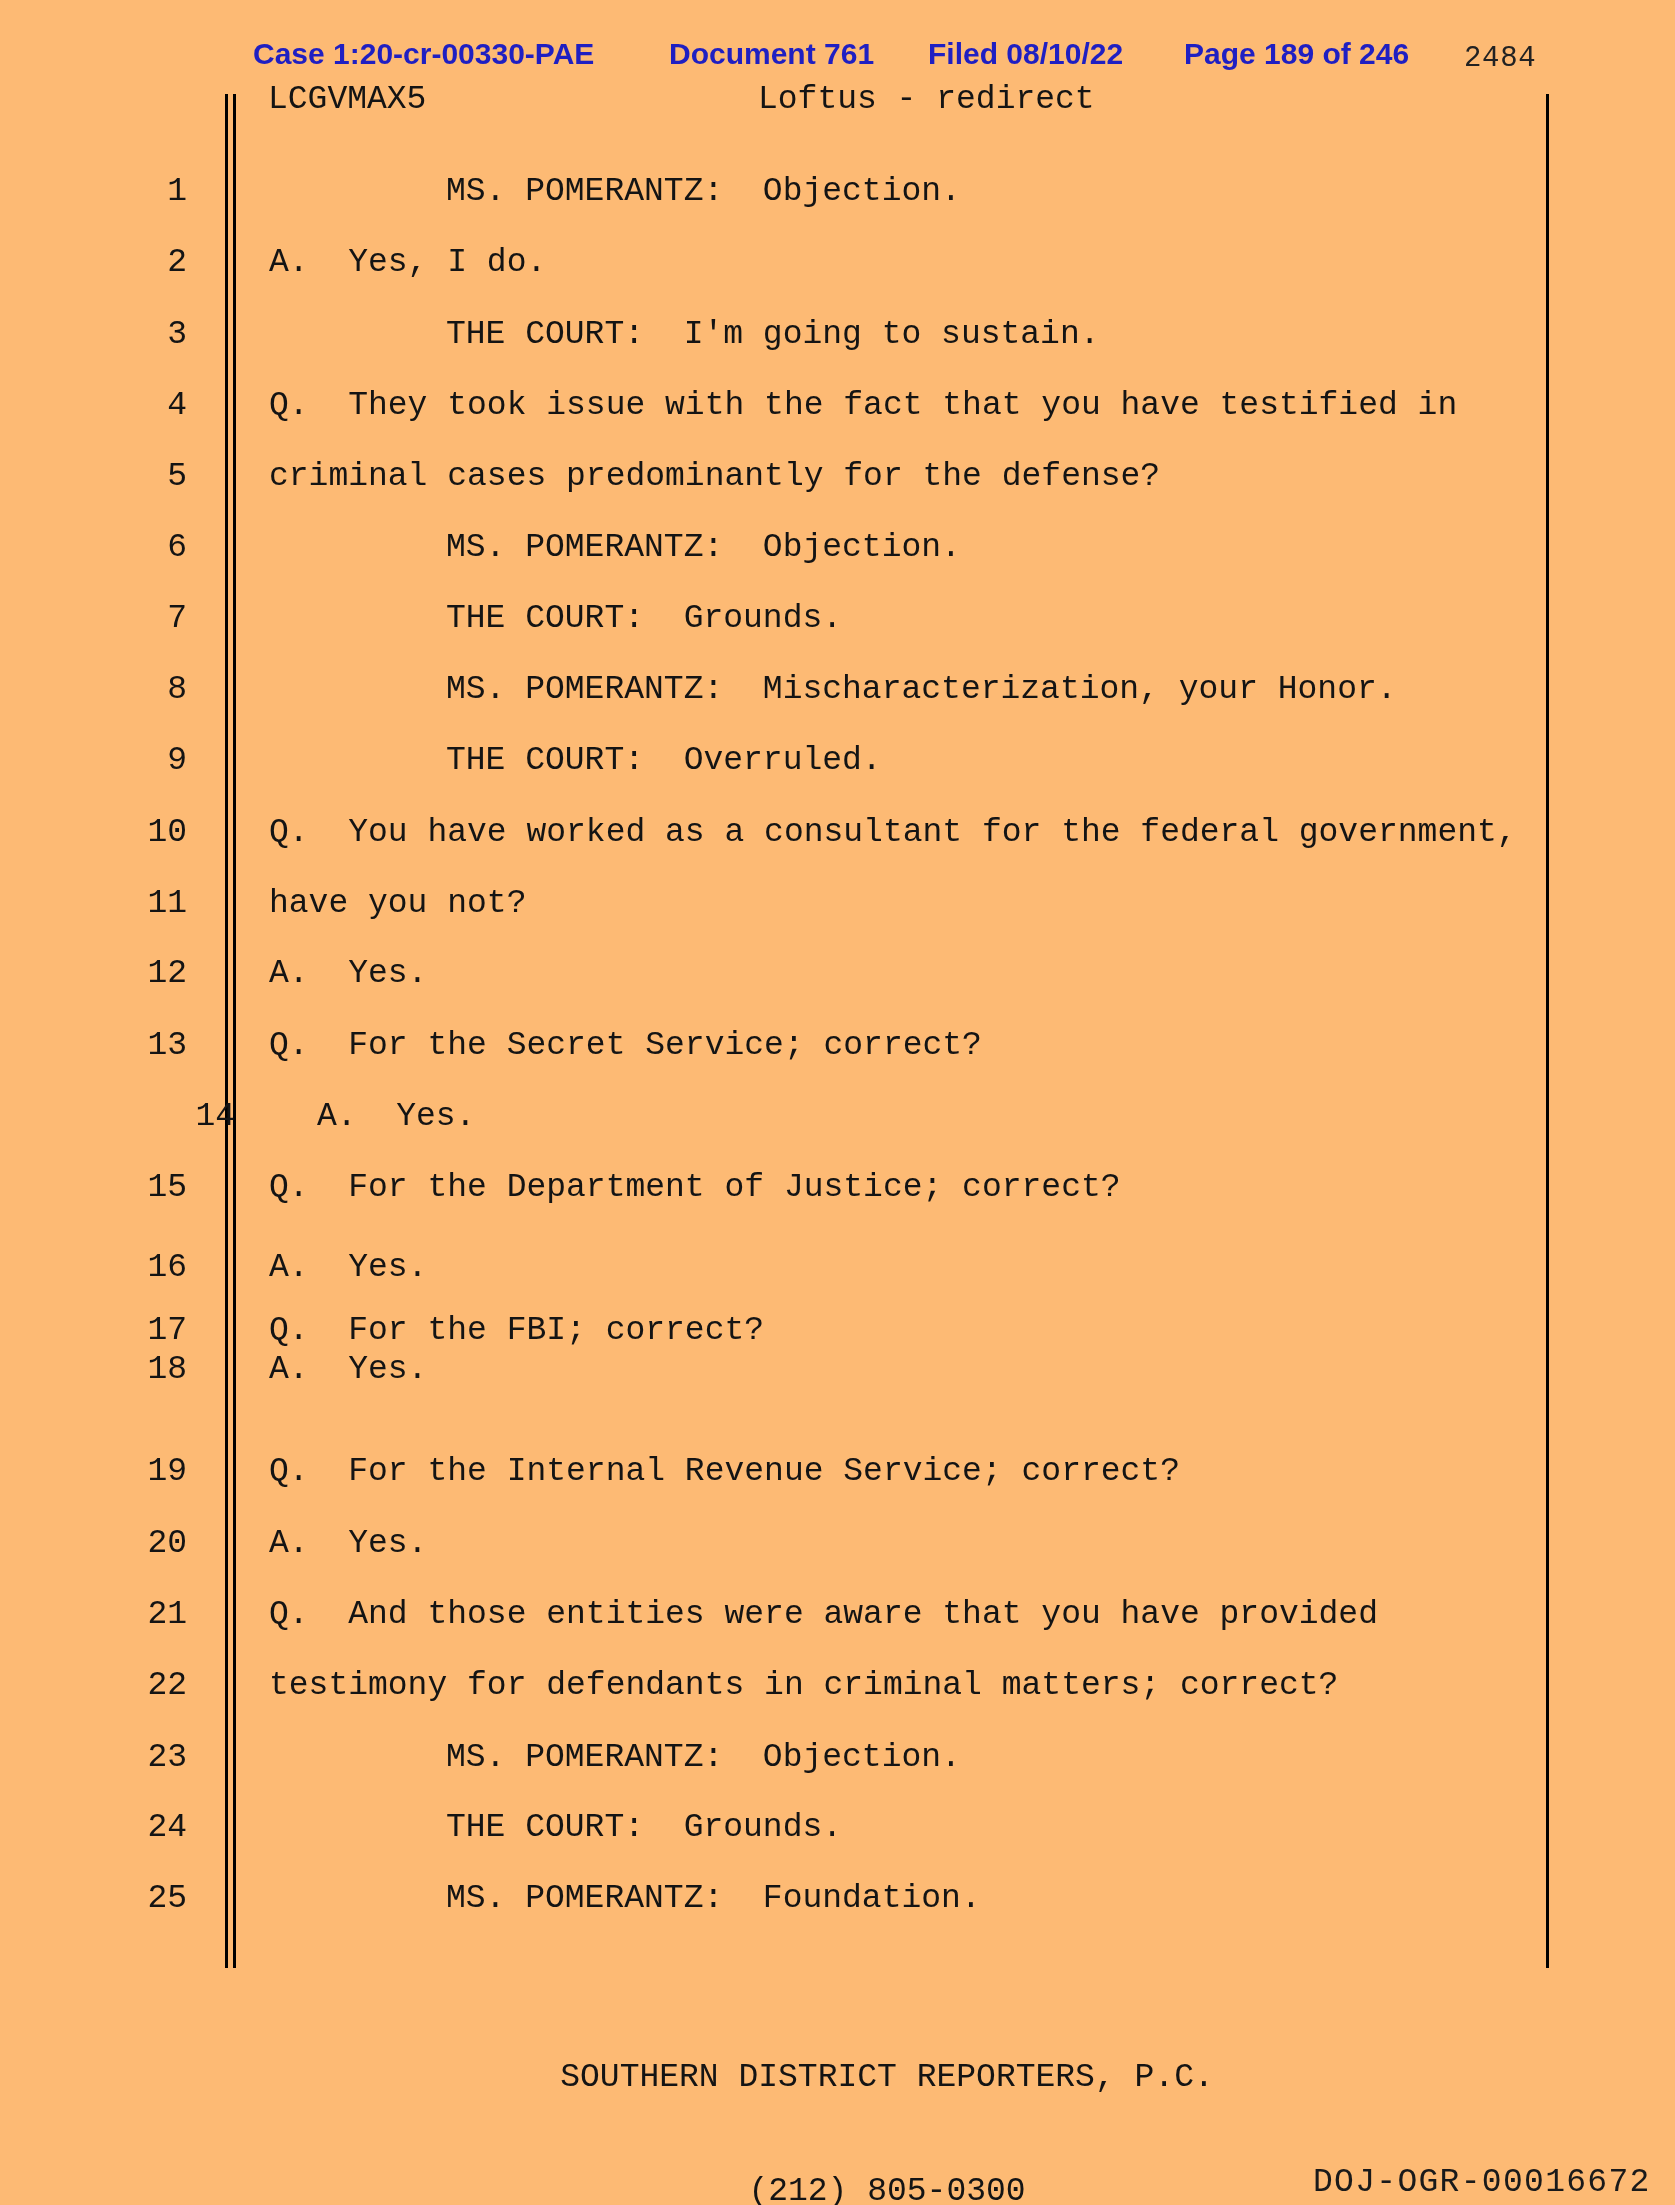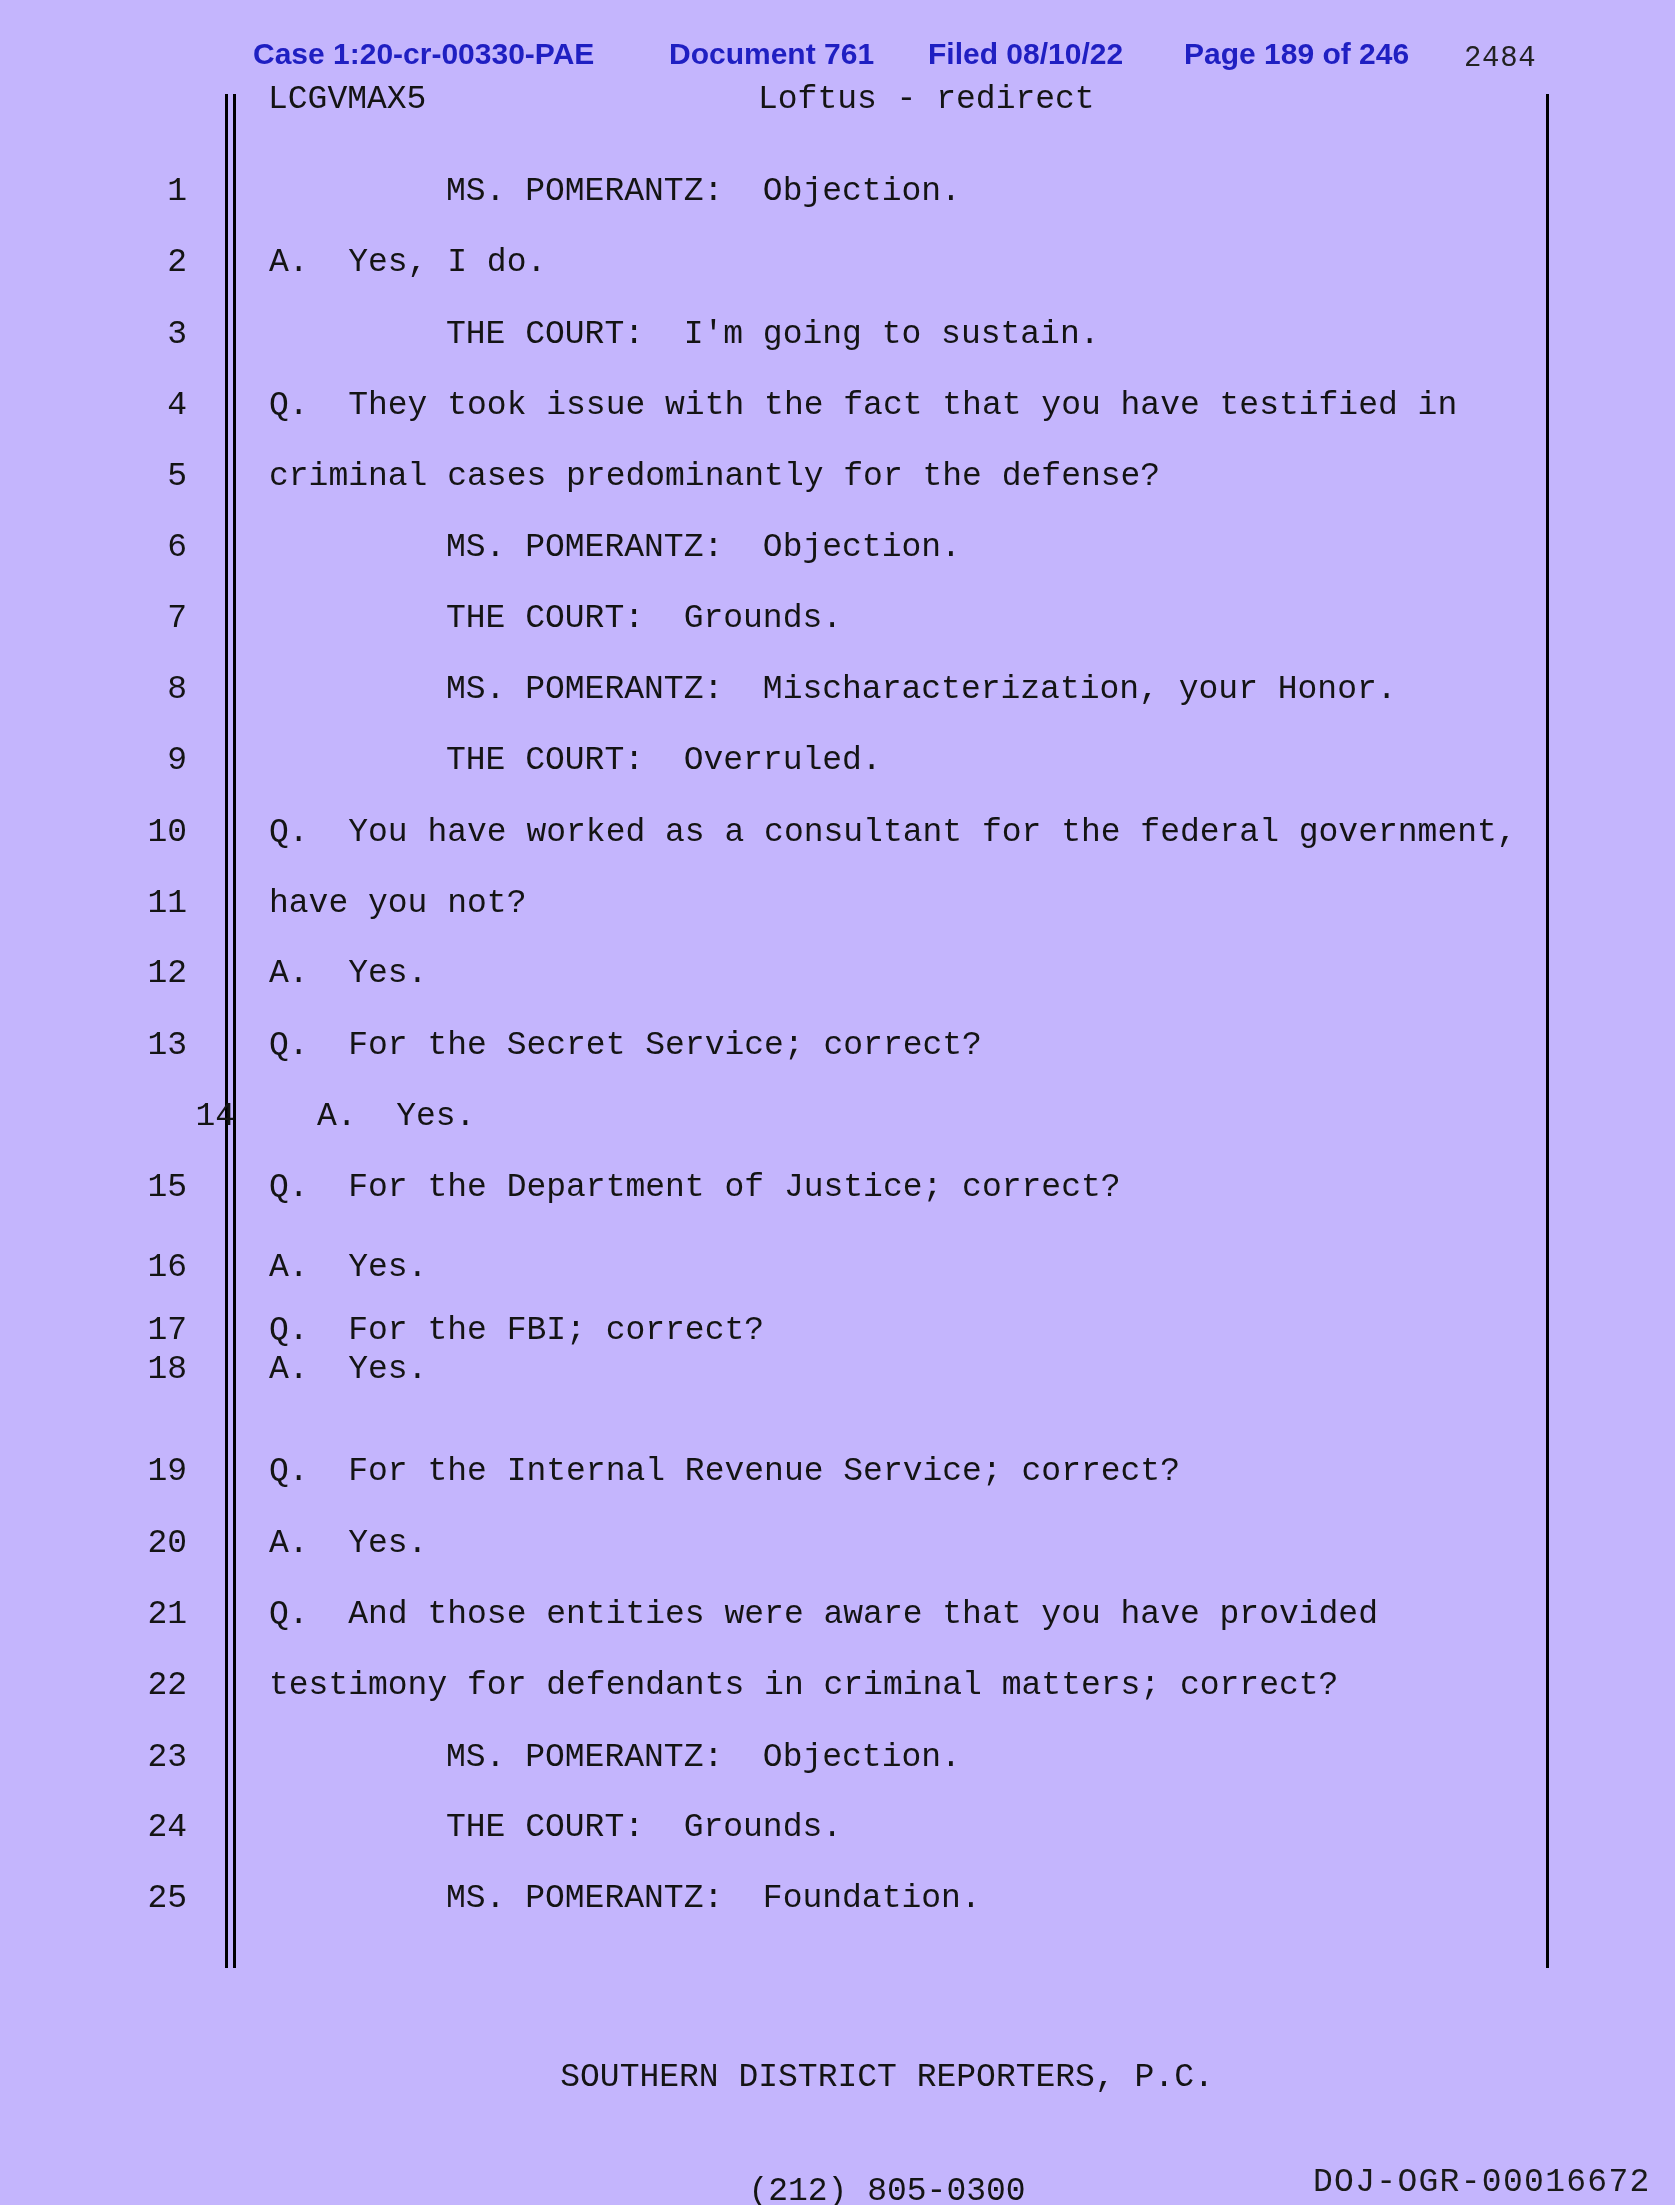--- a/index.html
+++ b/index.html
@@ -4,21 +4,21 @@
 <style>
   html, body {
     margin: 0;
     padding: 0;
     background: #ffffff;
   }
   #page {
     position: relative;
     width: 1675px;
     height: 2205px;
-    background: #c4b5fd;
+    background: #fdba74;
     overflow: hidden;
     font-family: "Liberation Mono", "DejaVu Sans Mono", monospace;
     color: #141414;
   }
   
   .stamp-seg {
     position: absolute;
     top: 37px;
     font-family: "Liberation Sans", sans-serif;
     font-size: 30px;

